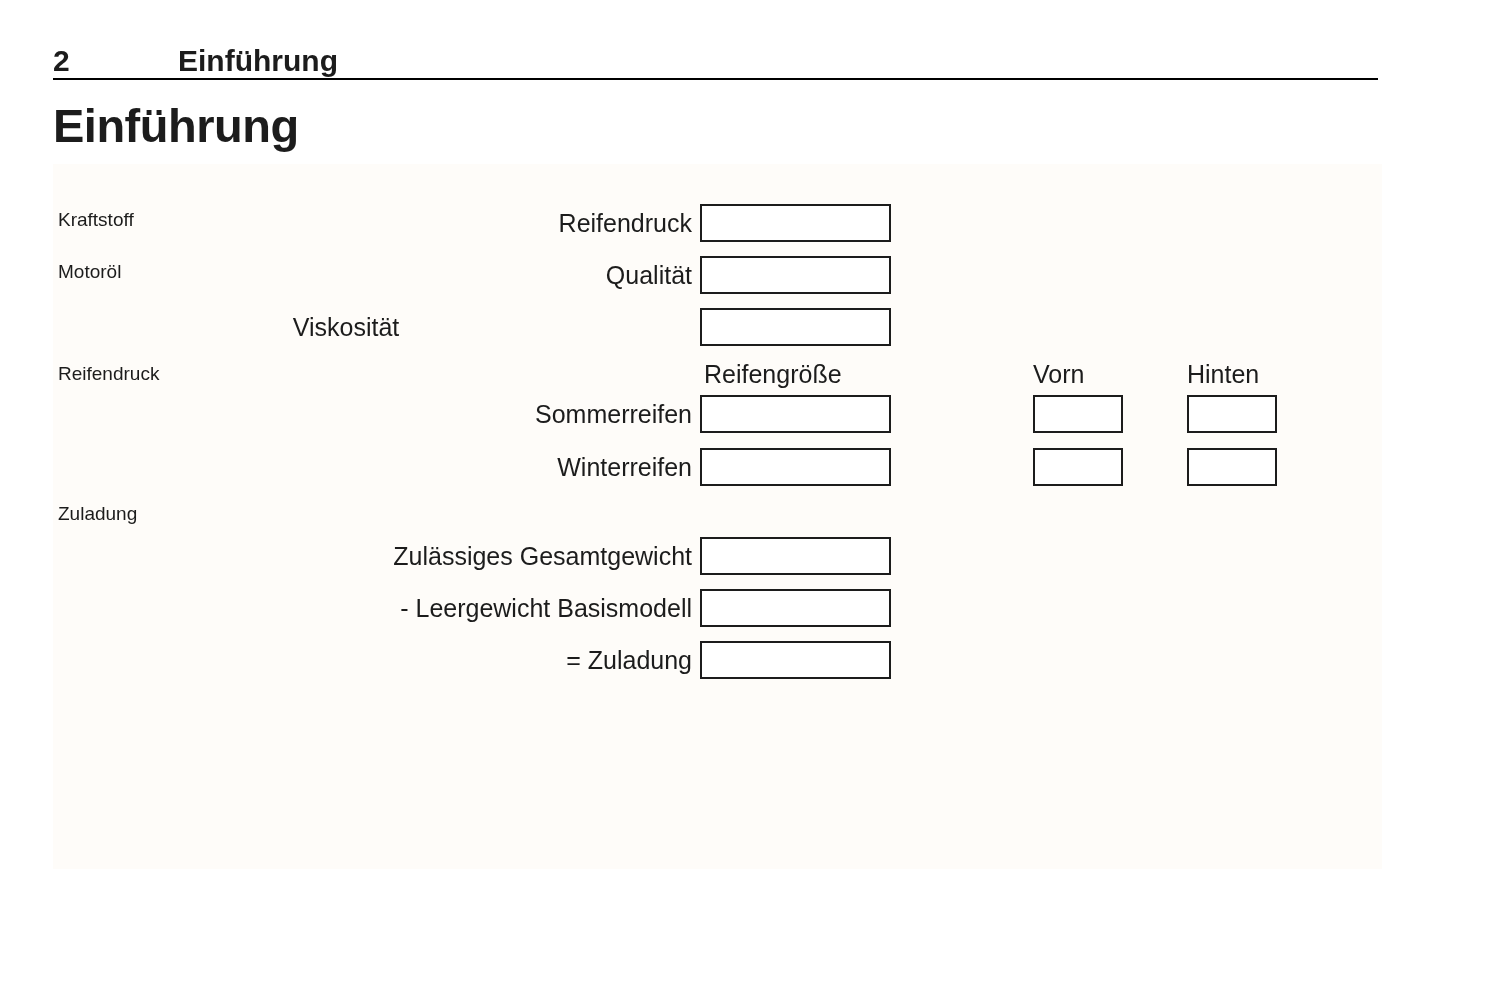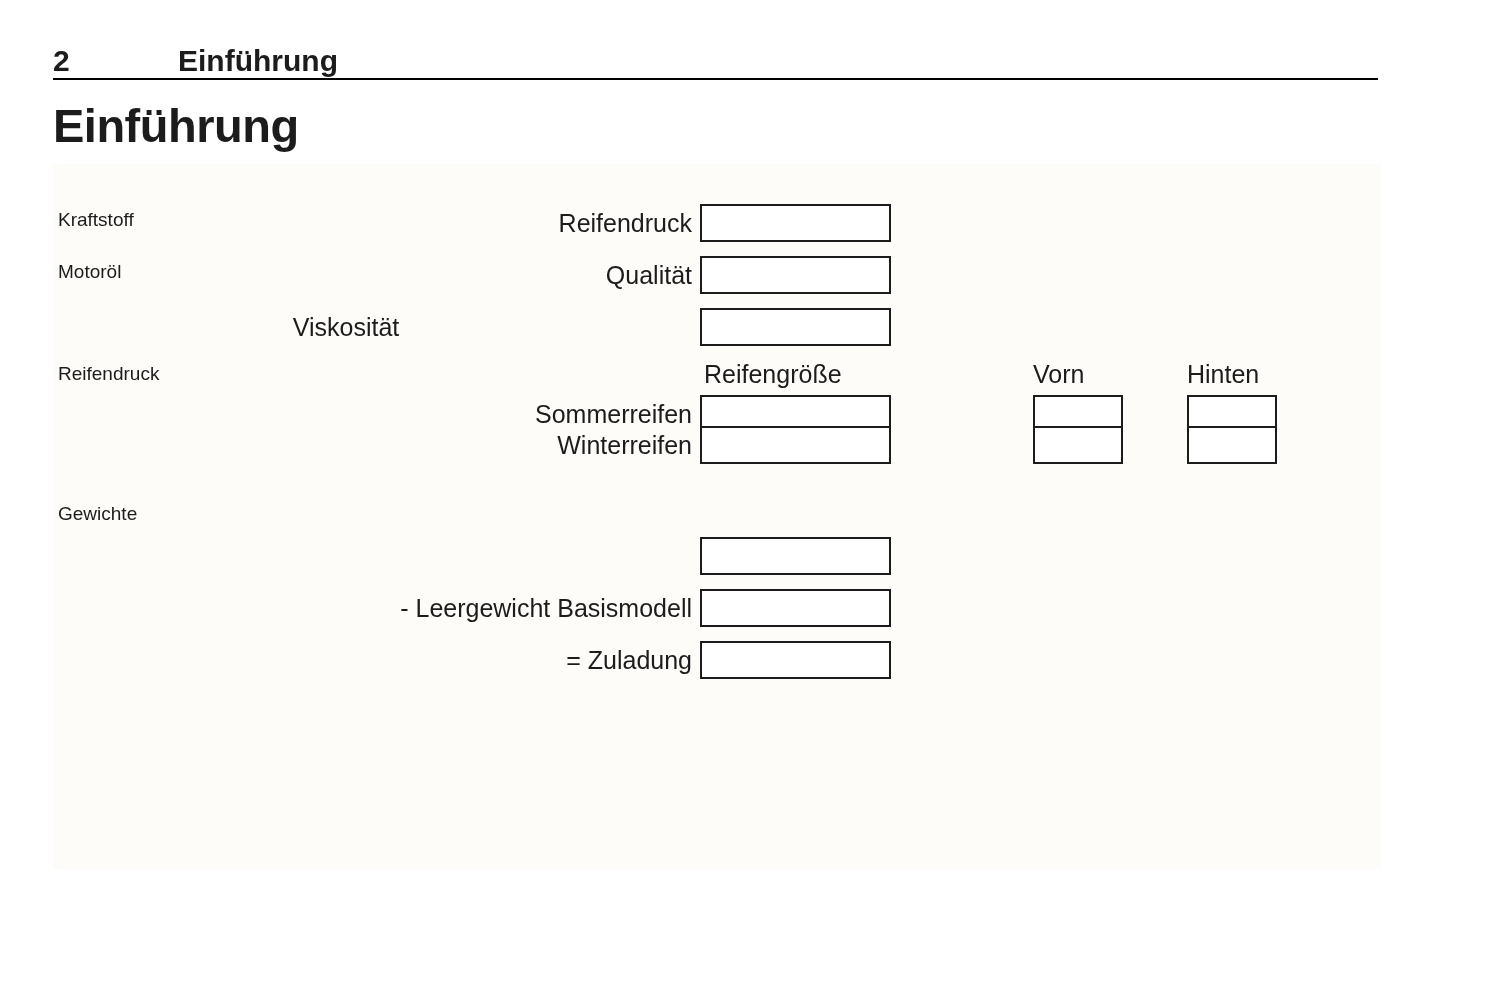--- a/index.html
+++ b/index.html
@@ -87,21 +87,21 @@
   .box-sm { width: 90px; }
   .col-vorn   { left: 995px; margin-left: 38px; }
   .col-hinten { left: 1187px; text-align: center; }
 
   
   .r1 { top: 204px; }  
   .r2 { top: 256px; }  
   .r3 { top: 308px; text-align: center; }  
   .rh { top: 358px; }  
   .r4 { top: 395px; }  
-  .r5 { top: 426px; }  
+  .r5 { top: 448px; }  
   .rg { top: 498px; }  
   .r6 { top: 537px; }  
   .r7 { top: 589px; }  
   .r8 { top: 641px; }  
 </style>
 </head>
 <body>
 
 <div class="page">
 
@@ -132,22 +132,23 @@
   <span class="abs field-label r4">Sommerreifen</span>
   <input class="abs box box-lg r4" type="text" value="" style="">
   <input class="abs box box-sm col-vorn r4" type="text" value="" style="">
   <input class="abs box box-sm col-hinten r4" type="text" value="" style="">
 
   <span class="abs field-label r5">Winterreifen</span>
   <input class="abs box box-lg r5" type="text" value="" style="">
   <input class="abs box box-sm col-vorn r5" type="text" value="" style="">
   <input class="abs box box-sm col-hinten r5" type="text" value="" style="">
 
-  <span class="abs side-label rg">Gewichte</span>
+  <span class="abs side-label rg">Zuladung</span>
 
+  <span class="abs field-label r6">Zulässiges Gesamtgewicht</span>
   <input class="abs box box-lg r6" type="text" value="" style="">
 
   <span class="abs field-label r7">- Leergewicht Basismodell</span>
   <input class="abs box box-lg r7" type="text" value="" style="">
 
   <span class="abs field-label r8">= Zuladung</span>
   <input class="abs box box-lg r8" type="text" value="" style="">
 
 </div>
 

